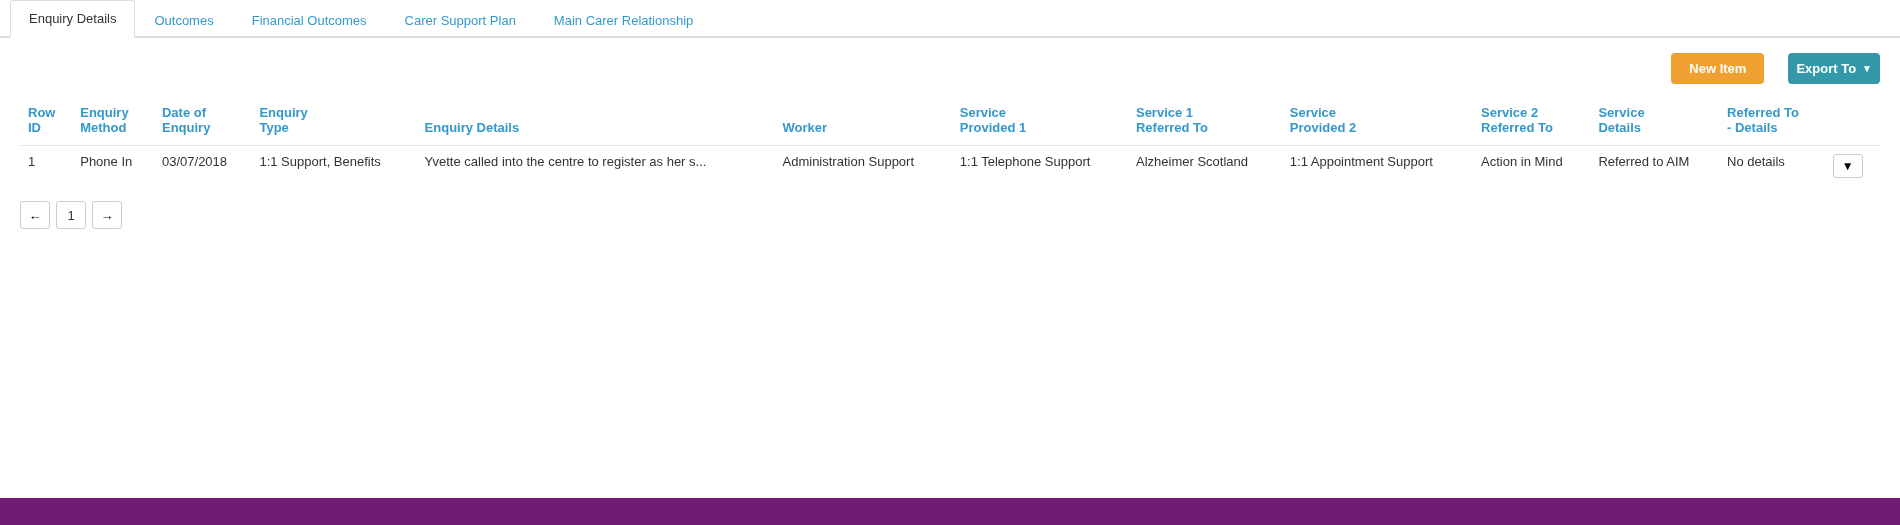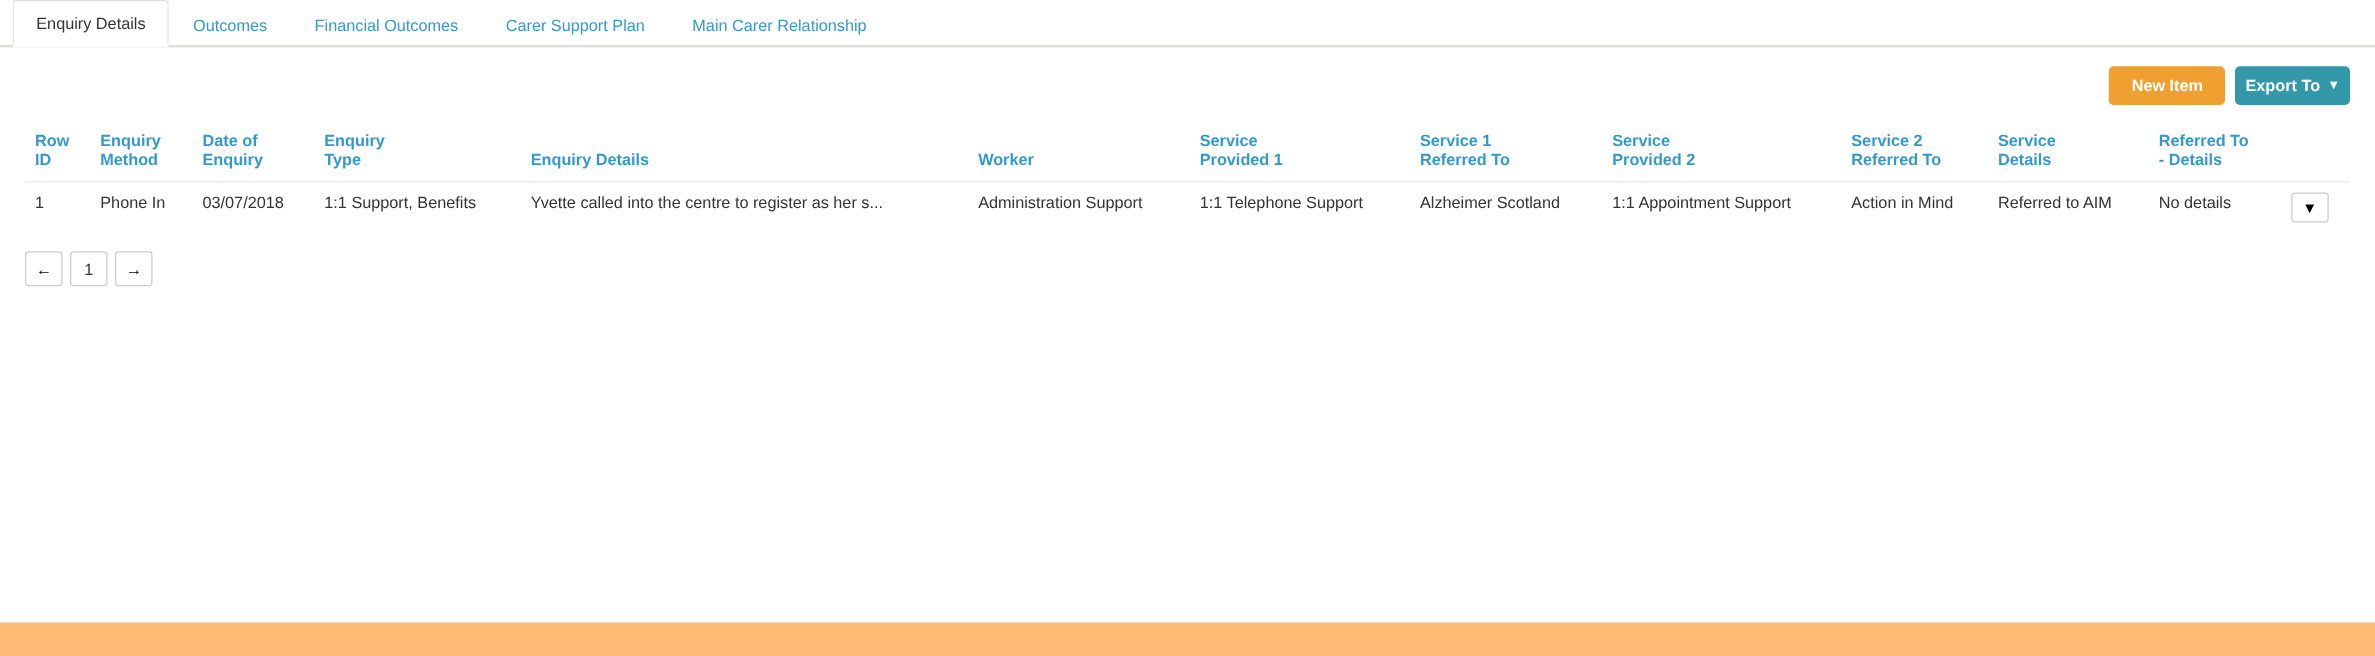--- a/index.html
+++ b/index.html
@@ -4,21 +4,21 @@
   <style>
     * { box-sizing: border-box; margin: 0; padding: 0; }
     body {
       font-family: Arial, sans-serif;
       font-size: 13px;
       background: #f0f0f0;
       color: #333;
     }
 
     .page-wrapper {
-      background: #fdba74;
+      background: #701a75;
       min-height: 525px;
       padding: 0;
     }
 
     
     .tabs-bar {
       display: flex;
       align-items: flex-end;
       background: #fff;
       border-bottom: 2px solid #ddd;
@@ -52,21 +52,21 @@
       margin: 0;
       padding: 15px 20px;
       min-height: 460px;
     }
 
     
     .toolbar {
       display: flex;
       justify-content: flex-end;
       margin-bottom: 15px;
-      gap: 8px;
+      gap: 24px;
     }
 
     .btn-new-item {
       background: #f0a030;
       color: #fff;
       border: none;
       padding: 8px 18px;
       border-radius: 4px;
       cursor: pointer;
       font-size: 13px;

